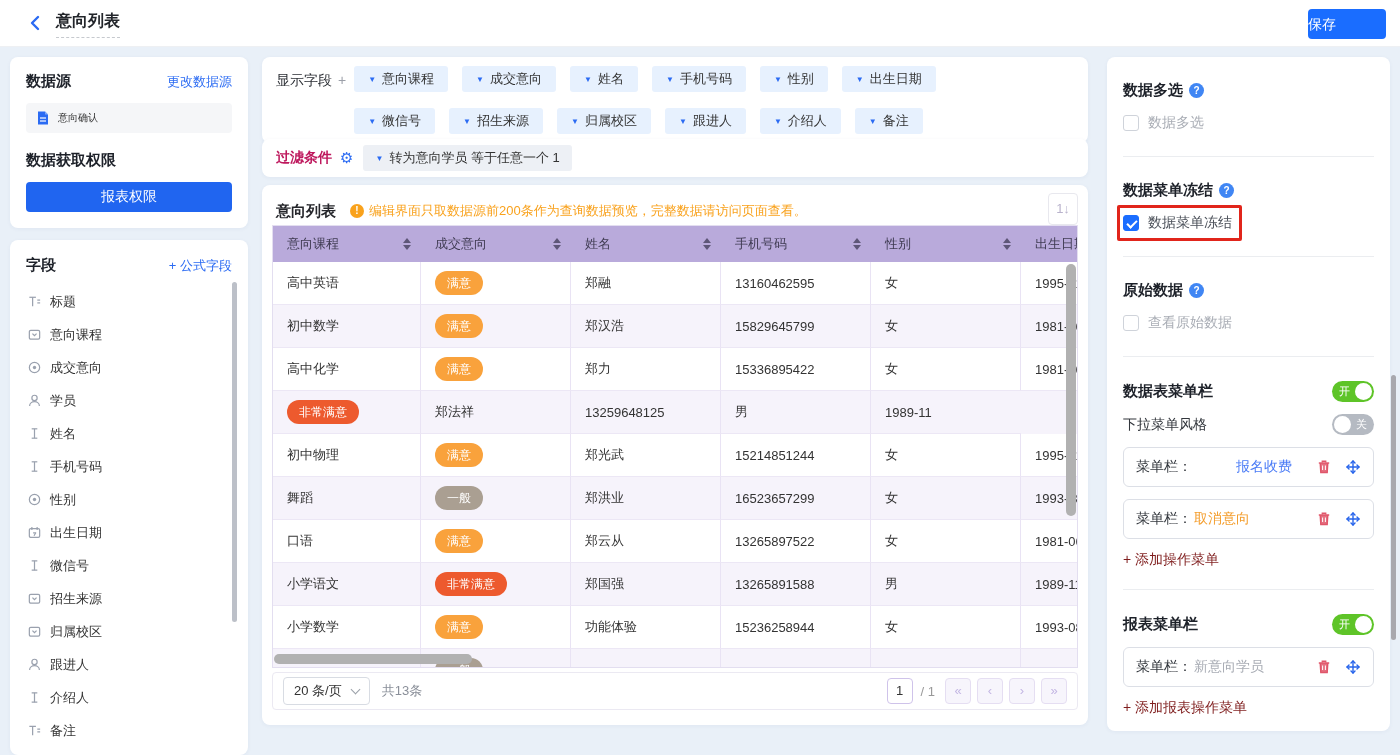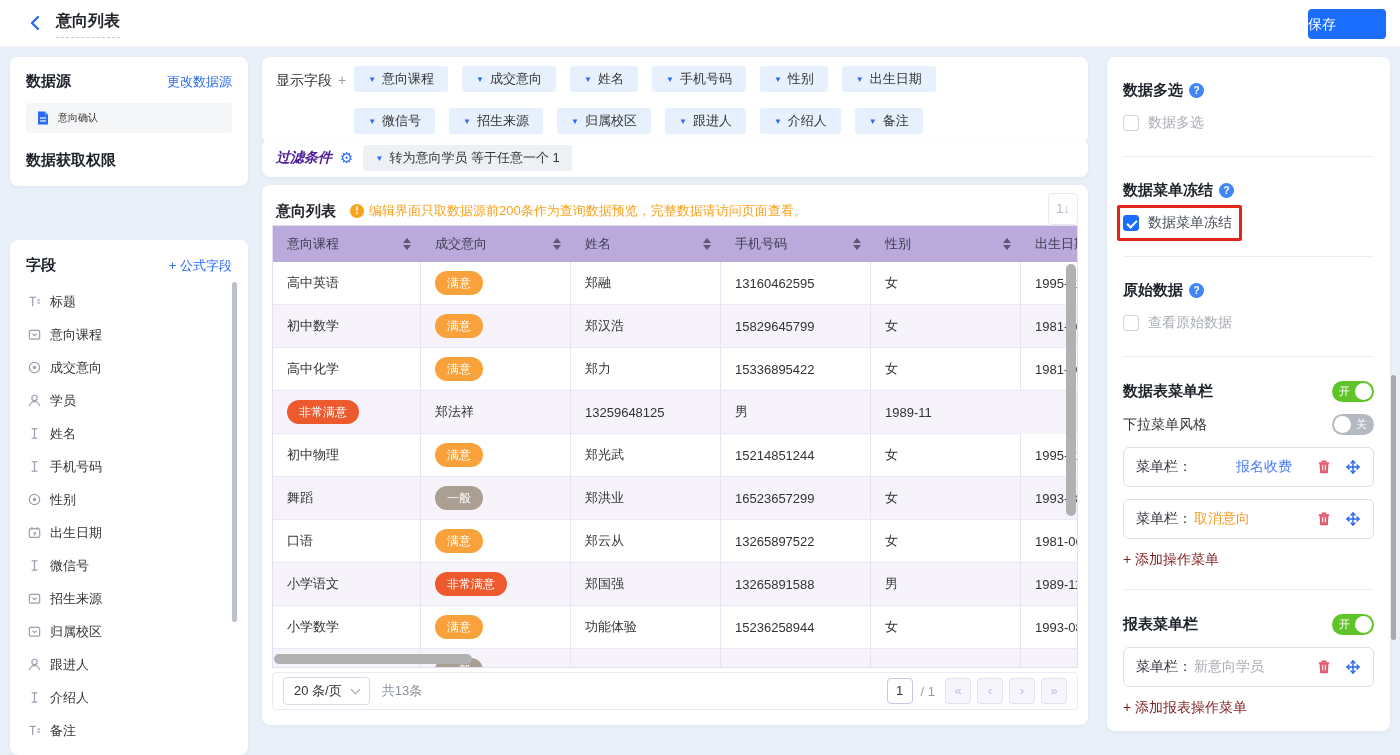--- a/index.html
+++ b/index.html
@@ -32,21 +32,21 @@
   
   .panel-display { left:262px; top:57px; width:826px; padding:9px 14px 9px 14px; display:flex; }
   .pd-label { font-size:14px; color:#2a2d33; margin-top:6px; white-space:nowrap; }
   .pd-plus { color:#9b9fa8; margin:6px 8px 0 6px; font-size:14px; }
   .tag-wrap { display:flex; flex-wrap:wrap; gap:8px 14px; }
   .tag { height:26px; background:#e7f1fe; border-radius:3px; padding:0 14px; display:inline-flex; align-items:center; font-size:13px; color:#333; cursor:pointer; }
   .tag-caret { color:#2b6bf3; font-size:8px; margin-right:6px; }
   .tag-break { flex-basis:100%; height:0; }
 
   .panel-filter { left:262px; top:139px; width:826px; height:38px; padding:6px 14px; display:flex; align-items:center; gap:8px; }
-  .pf-label { font-size:14px; color:#4c1d95; font-weight:bold;font-style:italic; }
+  .pf-label { font-size:14px; color:#be185d; font-weight:bold; }
   .gear { color:#2b6bf3; font-size:15px; margin-right:2px; }
   .filter-tag { height:26px; background:#edf0f5; border-radius:3px; padding:0 12px; display:inline-flex; align-items:center; font-size:13px; color:#333; cursor:pointer; }
 
   .panel-table { left:262px; top:185px; width:826px; height:540px; }
   .tbl-head { position:relative; height:40px; padding:12px 14px 0; display:flex; align-items:center; gap:14px; }
   .tbl-title { font-size:15px; font-weight:bold; color:#25262b; }
   .tbl-warning { font-size:13px; color:#f9a21d; display:flex; align-items:center; gap:5px; }
   .warn-ico { width:14px; height:14px; border-radius:50%; background:#f9a21d; color:#fff; font-size:10px; font-weight:bold; text-align:center; line-height:14px; flex:0 0 14px; }
   .sort-box { position:absolute; right:10px; top:8px; width:30px; height:32px; border:1px solid #e8e8ee; border-radius:4px; background:#fff; color:#b9b3cc; font-size:13px; text-align:center; line-height:30px; cursor:pointer; }
 
@@ -132,20 +132,21 @@
         <svg width="16" height="16" viewBox="0 0 16 16">
             <path d="M3 1.5h7l3 3v10H3z" fill="#2b6bf3"></path>
             <path d="M10 1.5v3h3z" fill="#7fa9f8"></path>
             <line x1="5" y1="8" x2="11" y2="8" stroke="#fff" stroke-width="1.2"></line>
             <line x1="5" y1="11" x2="11" y2="11" stroke="#fff" stroke-width="1.2"></line>
           </svg>
       </span>
       <span>意向确认</span>
     </div>
     <div class="sec-title perm-title">数据获取权限</div>
+    <button class="perm-btn">报表权限</button>
   </div>
 
   <div class="panel card-fields">
     <div class="row-between">
       <span class="sec-title">字段</span>
       <span class="link">+ 公式字段</span>
     </div>
     <div class="field-list" id="field-list">
         <div class="field-item">
           <span class="ficon">

